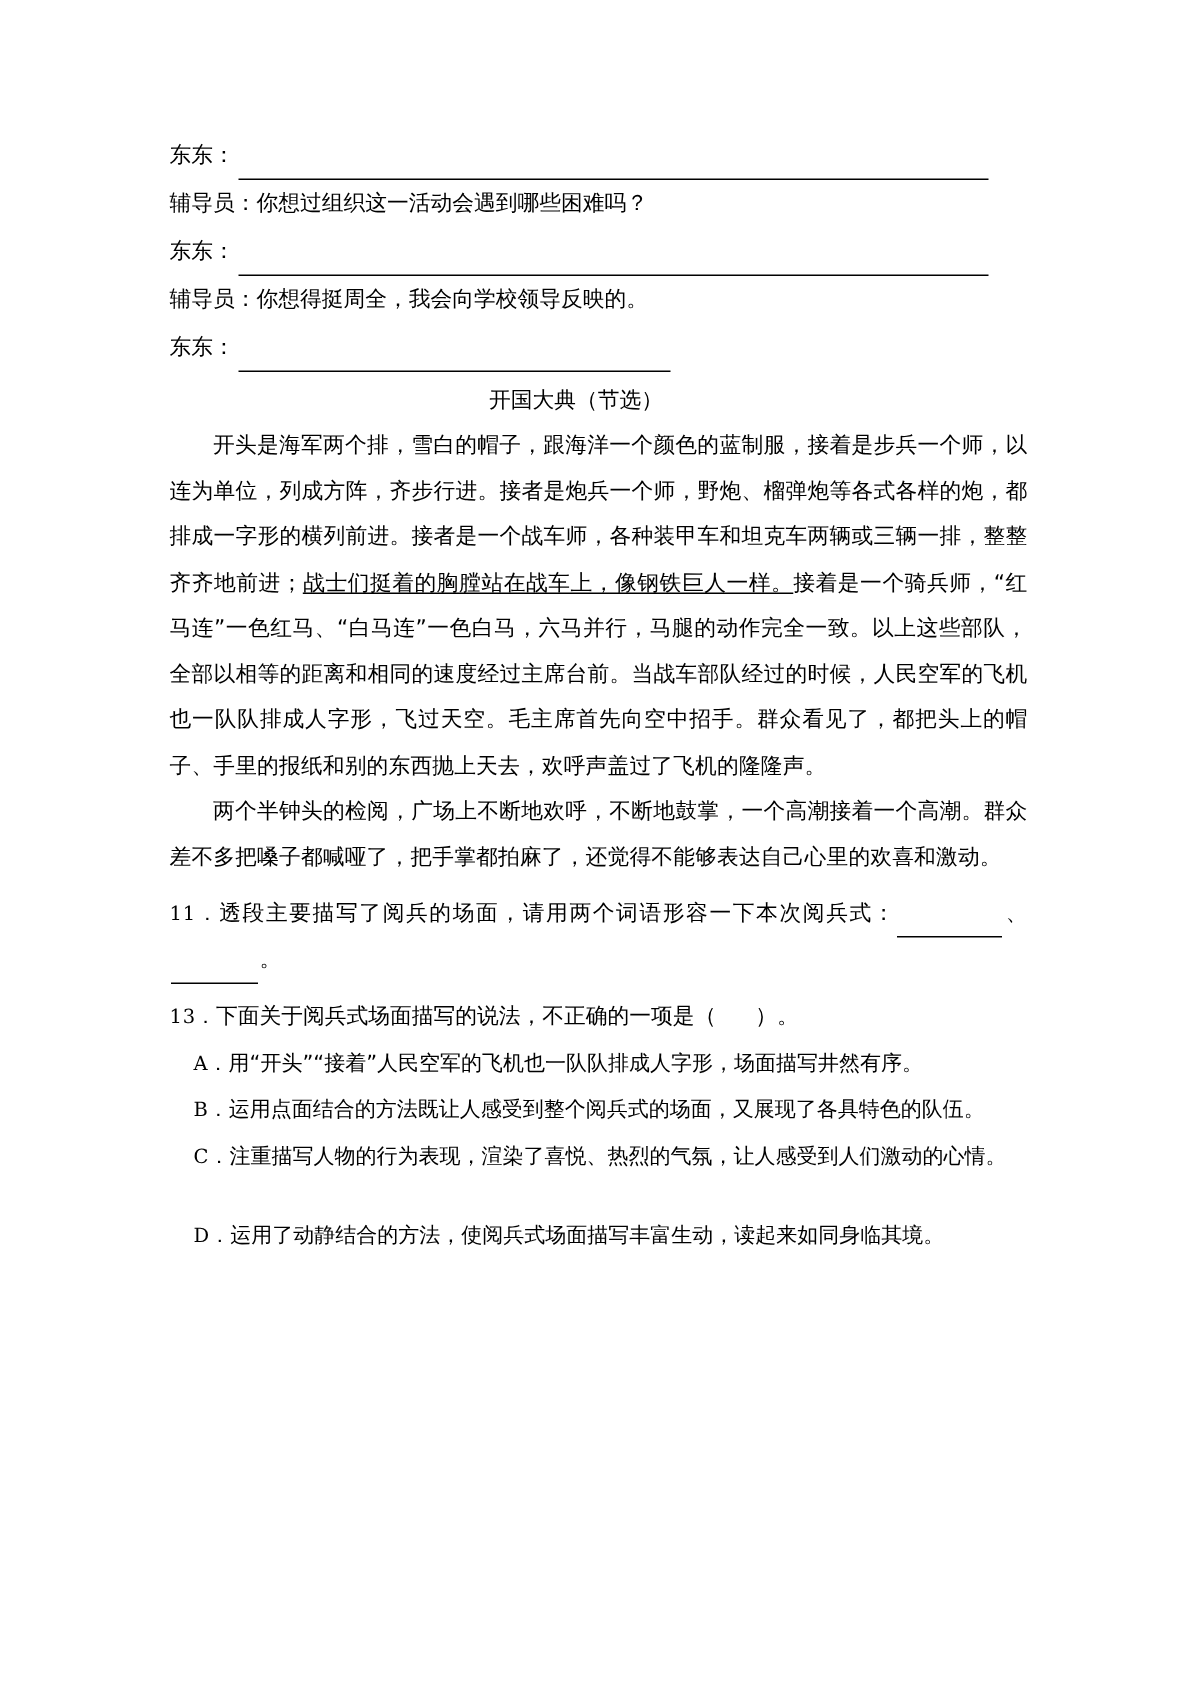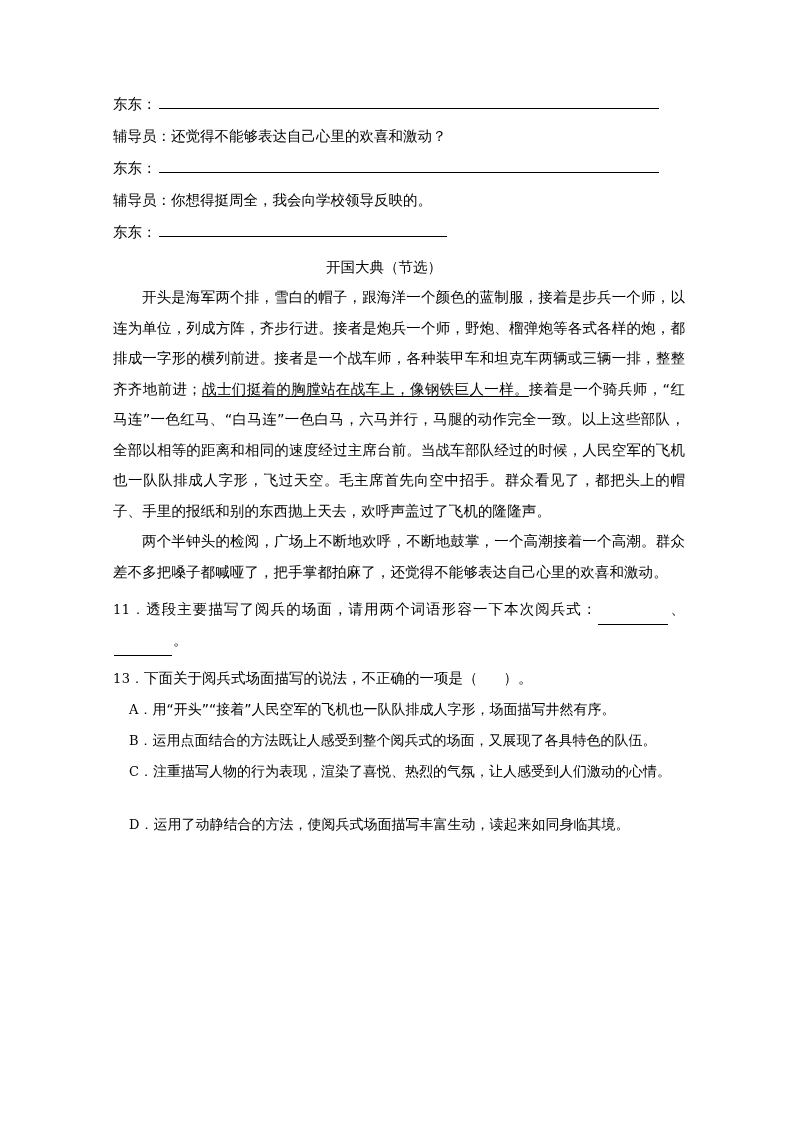--- a/index.html
+++ b/index.html
@@ -32,20 +32,21 @@
     width: 572px;
   }
 
   
   .dlg-line {
     font-size: 14.5px;
     line-height: 32px;
     height: 32px;
     white-space: nowrap;
     display: flex;
+    align-items: flex-end;
   }
   .dlg-label {
     flex: 0 0 auto;
   }
   .blank-rule {
     display: inline-block;
     border-bottom: 1.6px solid #000;
     height: 20px;
     margin-left: 2px;
     vertical-align: bottom;
@@ -156,21 +157,21 @@
 
     <div>
 
       <div class="dlg-line">
         <span class="dlg-label">东东：</span>
         <span class="blank-rule rule-full"></span>
       </div>
 
       <div class="dlg-line">
         <span class="dlg-label">辅导员：</span>
-        <span class="dlg-label">还觉得不能够表达自己心里的欢喜和激动？</span>
+        <span class="dlg-label">你想过组织这一活动会遇到哪些困难吗？</span>
       </div>
 
       <div class="dlg-line">
         <span class="dlg-label">东东：</span>
         <span class="blank-rule rule-mid"></span>
       </div>
 
       <div class="dlg-line">
         <span class="dlg-label">辅导员：</span>
         <span class="dlg-label">你想得挺周全，我会向学校领导反映的。</span>

